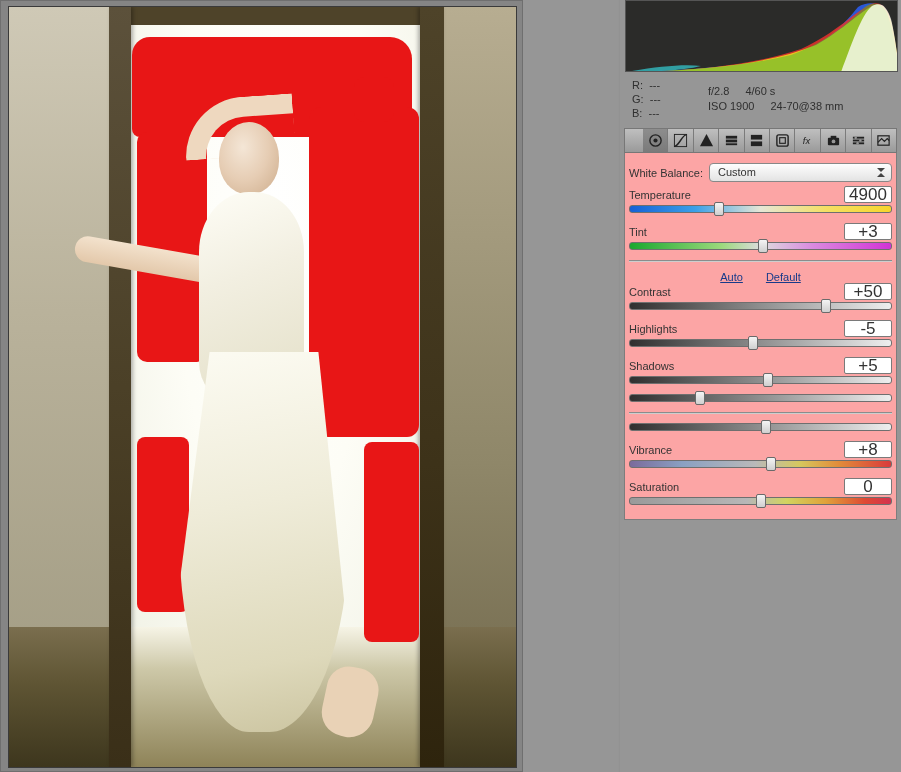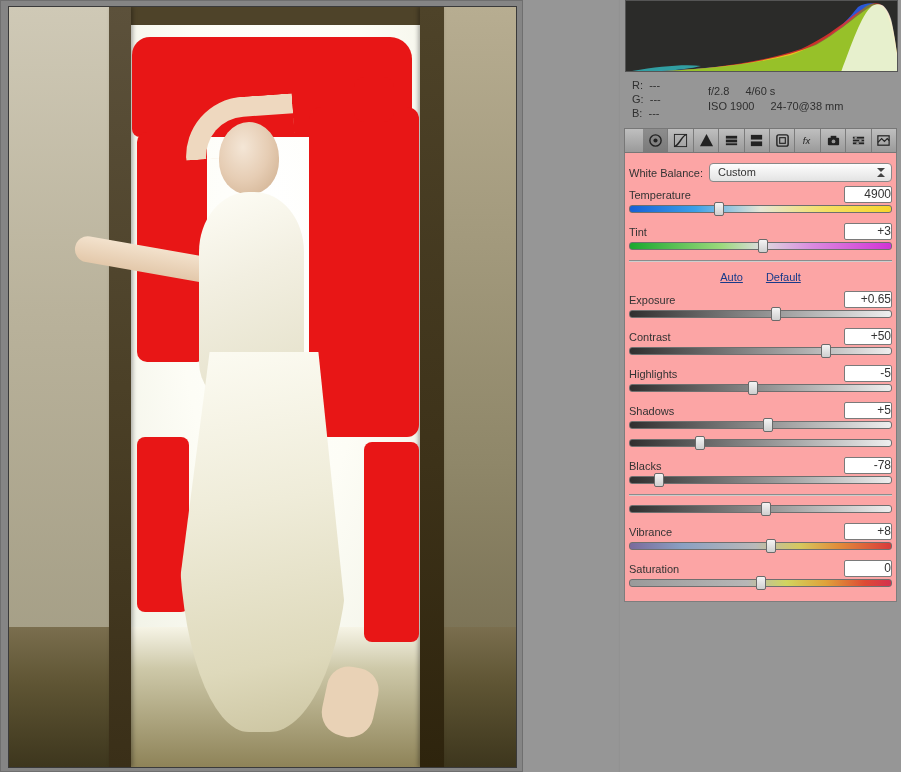--- a/index.html
+++ b/index.html
@@ -210,21 +210,21 @@
     border:4px solid transparent; border-top-color:#444;
   }
   .select::before{
     content:"";
     position:absolute; right:6px; bottom:4px;
     border:4px solid transparent; border-bottom-color:#444;
   }
   .valbox {
     width:48px; height:17px;
     background:#fff; border:1px solid #7a7a7a;
-    font-size:12px; text-align:right;
+    font-size:17px; text-align:center;
     line-height:15px;
     border-radius:2px;
   }
   .slider-row { margin-bottom: 10px; }
   .slider-row .lab-val { display:flex; justify-content:space-between; align-items:center; margin-bottom:2px;}
   .track {
     height:8px; border:1px solid #6f6f6f; border-radius:3px;
     position:relative; margin-top:2px;
     background:#d6d6d6;
   }
@@ -233,21 +233,21 @@
     background: linear-gradient(#f4f4f4,#cfcfcf);
     border:1px solid #6a6a6a; border-radius:2px;
     transform: translateX(-50%);
   }
   .track.temperature { background: linear-gradient(90deg,#1560d6 0%,#3aa0e8 25%,#e6e6d6 50%,#f4df64 75%,#f6d52c 100%);}
   .track.tint { background: linear-gradient(90deg,#19a82f 0%, #9bd97c 35%, #ddd 50%, #d98adf 70%, #d233d6 100%);}
   .track.gray { background: linear-gradient(90deg,#2f2f2f,#eeeeee);}
   .track.vib { background: linear-gradient(90deg,#7a6b9c 0%, #8aa0c2 20%, #b9b9b9 48%, #d6c85e 65%, #e18c3a 80%, #d93a3a 100%);}
   .track.sat { background: linear-gradient(90deg,#9a9a9a 0%, #b7b7b7 45%, #d2d45f 60%, #e0a23a 75%, #de4a34 90%, #d4314e 100%);}
   .divider { height:1px; background:#8c8c8c; margin:6px 0 10px; box-shadow:0 1px 0 #cecece;}
-  .links { text-align:center; margin-bottom:8px;}
+  .links { text-align:center; }
   .links span { color:#173a8a; text-decoration:underline; margin:0 10px; cursor:pointer;}
   .shad { position:absolute; bottom:0; right:269px; top:0; width:14px;
     background:linear-gradient(90deg, rgba(0,0,0,0), rgba(0,0,0,0.25));}
 </style>
 </head>
 <body>
 
 <div class="preview">
   <div class="preview-inner">
     <div class="wall-left"></div>
@@ -409,29 +409,20 @@
       </div>
     </div>
 
     <div class="divider"></div>
 
     <div class="links">
       <span>Auto</span>
       <span>Default</span>
     </div>
 
-    <div class="slider-row">
-      <div class="lab-val">
-        <label>Exposure</label>
-        <div class="valbox">+0.65</div>
-      </div>
-      <div class="track gray">
-        <div class="thumb" style="left: 56%;"></div>
-      </div>
-    </div>
 
     <div class="slider-row">
       <div class="lab-val">
         <label>Contrast</label>
         <div class="valbox">+50</div>
       </div>
       <div class="track gray">
         <div class="thumb" style="left: 75%;"></div>
       </div>
     </div>
@@ -455,29 +446,20 @@
         <div class="thumb" style="left: 53%;"></div>
       </div>
     </div>
 
     <div class="slider-row">
       <div class="track gray">
         <div class="thumb" style="left: 27%;"></div>
       </div>
     </div>
 
-    <div class="slider-row">
-      <div class="lab-val">
-        <label>Blacks</label>
-        <div class="valbox">-78</div>
-      </div>
-      <div class="track gray">
-        <div class="thumb" style="left: 11%;"></div>
-      </div>
-    </div>
 
     <div class="divider"></div>
 
     <div class="slider-row">
       <div class="track gray">
         <div class="thumb" style="left: 52%;"></div>
       </div>
     </div>
 
     <div class="slider-row">

